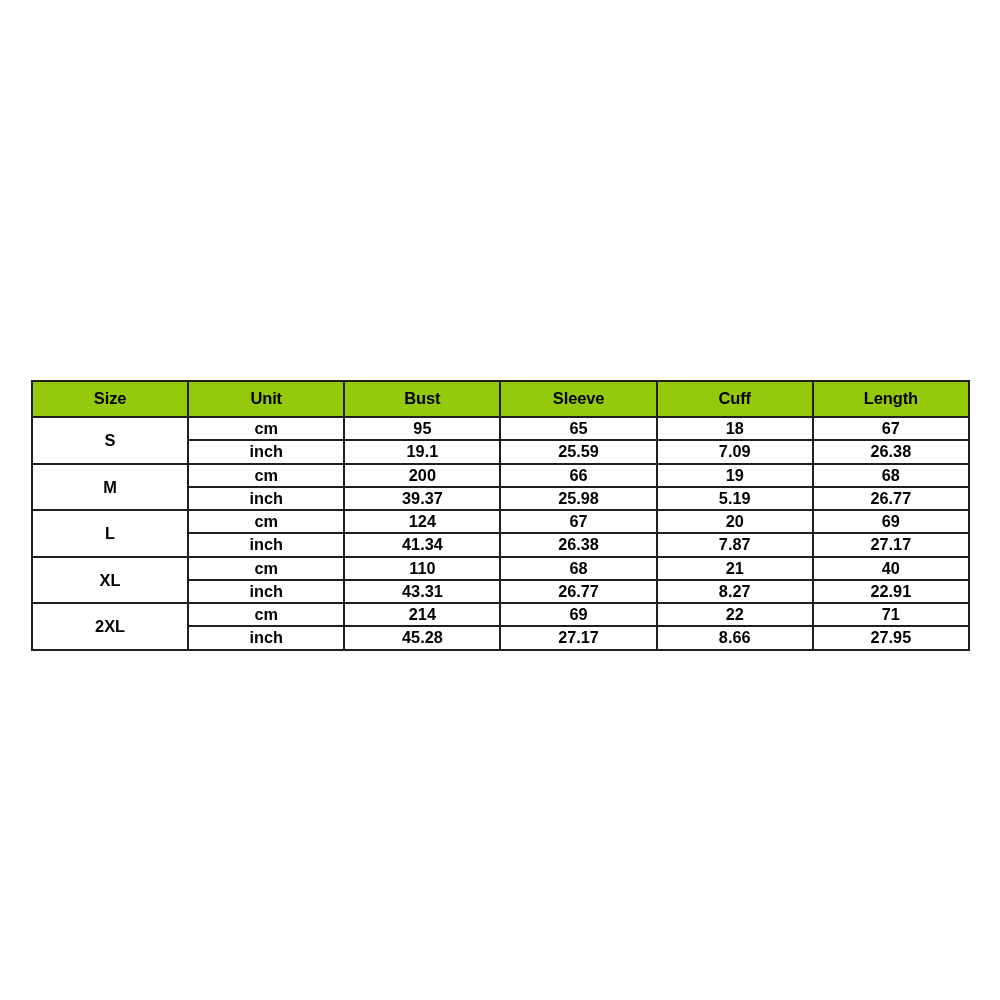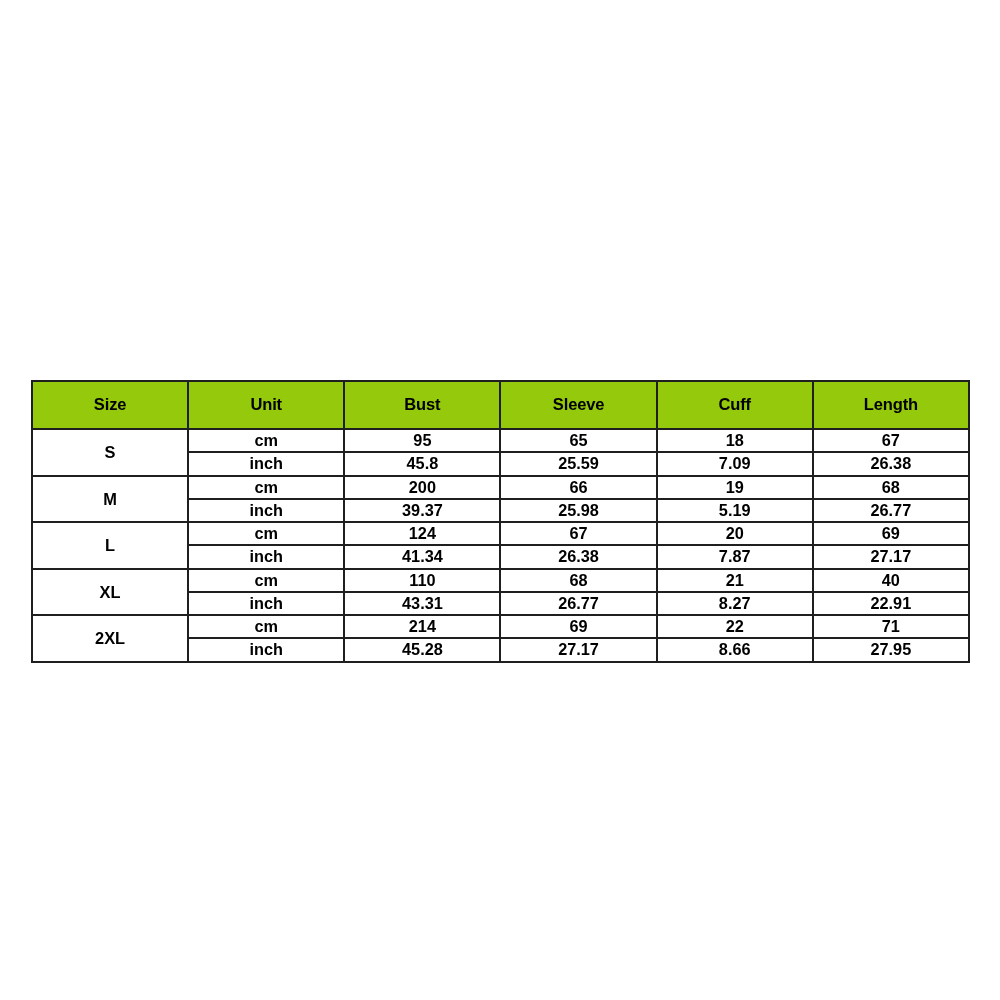--- a/index.html
+++ b/index.html
@@ -39,21 +39,21 @@
     color: #000000;
     font-weight: bold;
     font-size: 16px;
     padding: 0;
     line-height: 1;
     box-sizing: border-box;
     white-space: nowrap;
   }
   #size-chart thead th {
     background: #95C90B;
-    height: 48px;
+    height: 36px;
     padding-bottom: 1px;
     font-size: 16.5px;
     letter-spacing: -0.15px;
   }
   #size-chart td.size-cell {
     height: 46.55px;
     font-size: 16.4px;
   }
   #size-chart td.data-cell {
     height: 21px;
@@ -89,21 +89,21 @@
       <tr>
         <td class="size-cell" rowspan="2">S</td>
         <td class="data-cell">cm</td>
         <td class="data-cell">95</td>
         <td class="data-cell">65</td>
         <td class="data-cell">18</td>
         <td class="data-cell">67</td>
       </tr>
       <tr>
         <td class="data-cell">inch</td>
-        <td class="data-cell">45.8</td>
+        <td class="data-cell">19.1</td>
         <td class="data-cell">25.59</td>
         <td class="data-cell">7.09</td>
         <td class="data-cell">26.38</td>
       </tr>
 
       <tr>
         <td class="size-cell" rowspan="2">M</td>
         <td class="data-cell">cm</td>
         <td class="data-cell">200</td>
         <td class="data-cell">66</td>

